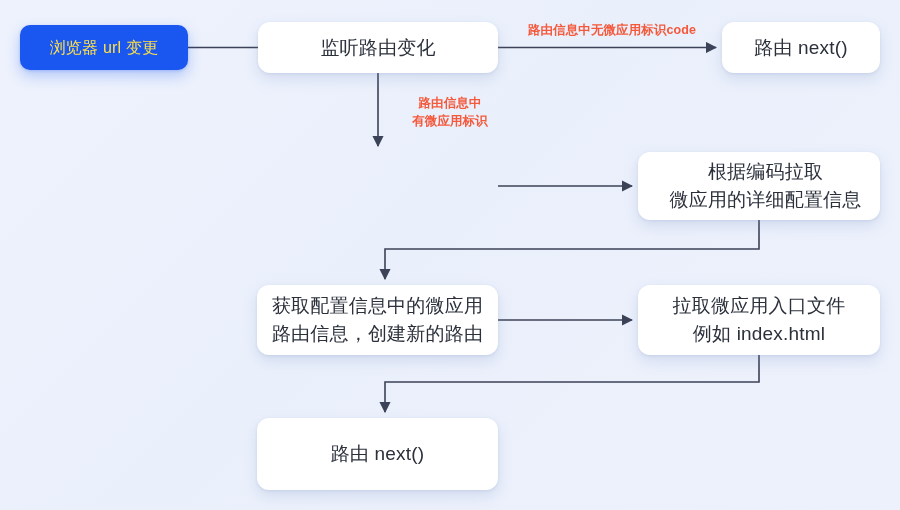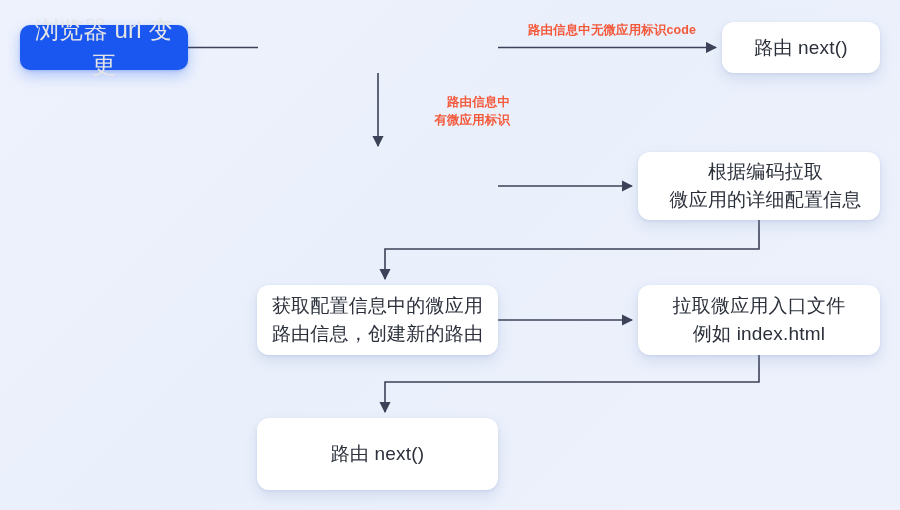--- a/index.html
+++ b/index.html
@@ -52,23 +52,23 @@
     box-shadow: 0 6px 14px rgba(123, 146, 196, 0.22),
                 0 1px 3px rgba(123, 146, 196, 0.18);
   }
   .node .node-text {
     display: block;
     white-space: pre-line;
     padding: 0 10px;
   }
   .node.start {
     background: #1a56f0;
-    color: #e5e5e5;
+    color: #fde047;
     border-radius: 10px;
-    font-size: 24px;
+    font-size: 16px;
     box-shadow: 0 6px 14px rgba(26, 86, 240, 0.28),
                 0 1px 3px rgba(26, 86, 240, 0.2);
   }
   
   .edge-label {
     position: absolute;
     color: #f4593c;
     font-size: 12.5px;
     font-weight: bold;
     line-height: 1.42;
@@ -101,20 +101,23 @@
 
     <path class="edge-path" d="M 498 320 L 632 320" marker-end="url(#arrow)"></path>
 
     <path class="edge-path" d="M 759 355 L 759 382 L 385 382 L 385 412" marker-end="url(#arrow)"></path>
   </svg>
 
   <div class="node start" style="left:20px; top:25px; width:168px; height:45px;">
     <span class="node-text">浏览器 url 变更</span>
   </div>
 
+  <div class="node" style="left:258px; top:22px; width:240px; height:51px;">
+    <span class="node-text">监听路由变化</span>
+  </div>
 
   <div class="node" style="left:722px; top:22px; width:158px; height:51px;">
     <span class="node-text">路由 next()</span>
   </div>
 
 
   <div class="node" style="left:638px; top:152px; width:242px; height:68px;padding-left:13px;">
     <span class="node-text">根据编码拉取
 微应用的详细配置信息</span>
   </div>
@@ -128,16 +131,16 @@
     <span class="node-text">拉取微应用入口文件
 例如 index.html</span>
   </div>
 
   <div class="node" style="left:257px; top:418px; width:241px; height:72px;">
     <span class="node-text">路由 next()</span>
   </div>
 
   <div class="edge-label" style="left:512px; top:22px; width:200px;">路由信息中无微应用标识code</div>
 
-  <div class="edge-label" style="left:390px; top:95px; width:120px; text-align:right;font-family:Liberation Mono, monospace;">路由信息中
+  <div class="edge-label" style="left:390px; top:95px; width:120px; text-align:center;">路由信息中
 有微应用标识</div>
 
 </div>
 
 </body></html>

